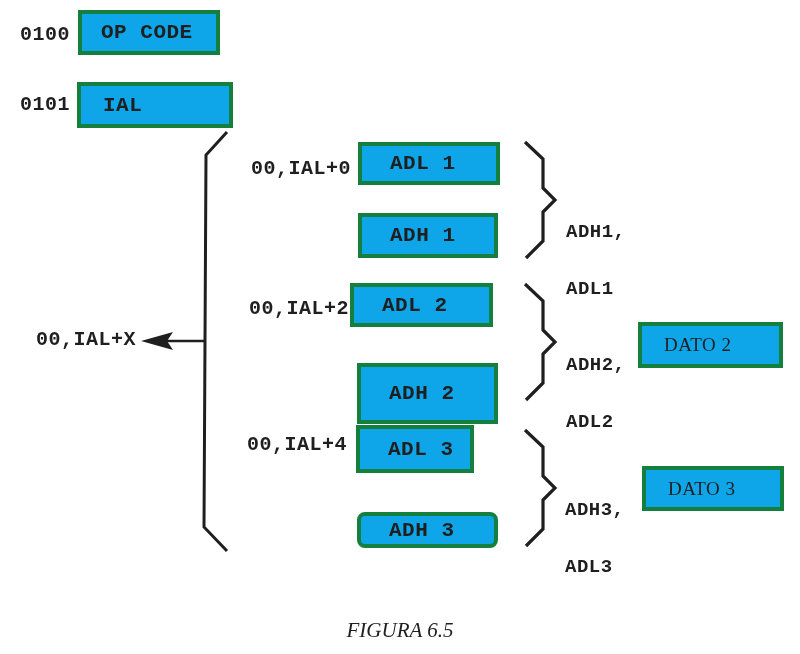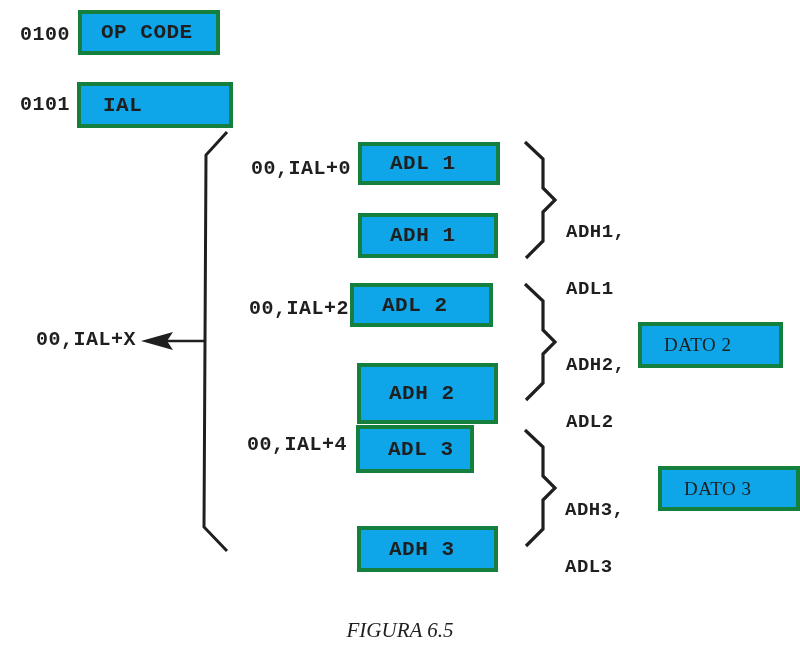--- a/index.html
+++ b/index.html
@@ -97,25 +97,25 @@
     <polyline points="8,4 26,21 26,50 38,62 26,74 26,103 9,120" fill="none" stroke="currentColor" stroke-width="3.2"></polyline>
   </svg>
   <div class="mono pointer-label" style="left:566px; top:318px;">
     <div>ADH2,</div>
     <div>ADL2</div>
   </div>
   <div class="memcell dato" style="left:638px; top:322px; width:145px; height:46px;">DATO 2</div>
 
   <span class="mono addr" style="left:247px; top:435px;">00,IAL+4</span>
   <div class="mono memcell" style="left:356px; top:425px; width:118px; height:48px;">ADL 3</div>
-  <div class="mono memcell" style="left:357px; top:526px; width:141px; height:46px;">ADH 3</div>
+  <div class="mono memcell" style="left:357px; top:512px; width:141px; height:36px;border-radius:8px;">ADH 3</div>
   <svg class="brace" style="left:517px; top:426px;" width="42" height="124" viewBox="0 0 42 124">
     <polyline points="8,4 26,21 26,50 38,62 26,74 26,103 9,120" fill="none" stroke="currentColor" stroke-width="3.2"></polyline>
   </svg>
   <div class="mono pointer-label" style="left:565px; top:463px;">
     <div>ADH3,</div>
     <div>ADL3</div>
   </div>
-  <div class="memcell dato" style="left:658px; top:466px; width:142px; height:45px;">DATO 3</div>
+  <div class="memcell dato" style="left:642px; top:466px; width:142px; height:45px;">DATO 3</div>
 
   <div class="caption caption-figure">FIGURA 6.5</div>
 
 </div>
 
 </body></html>

